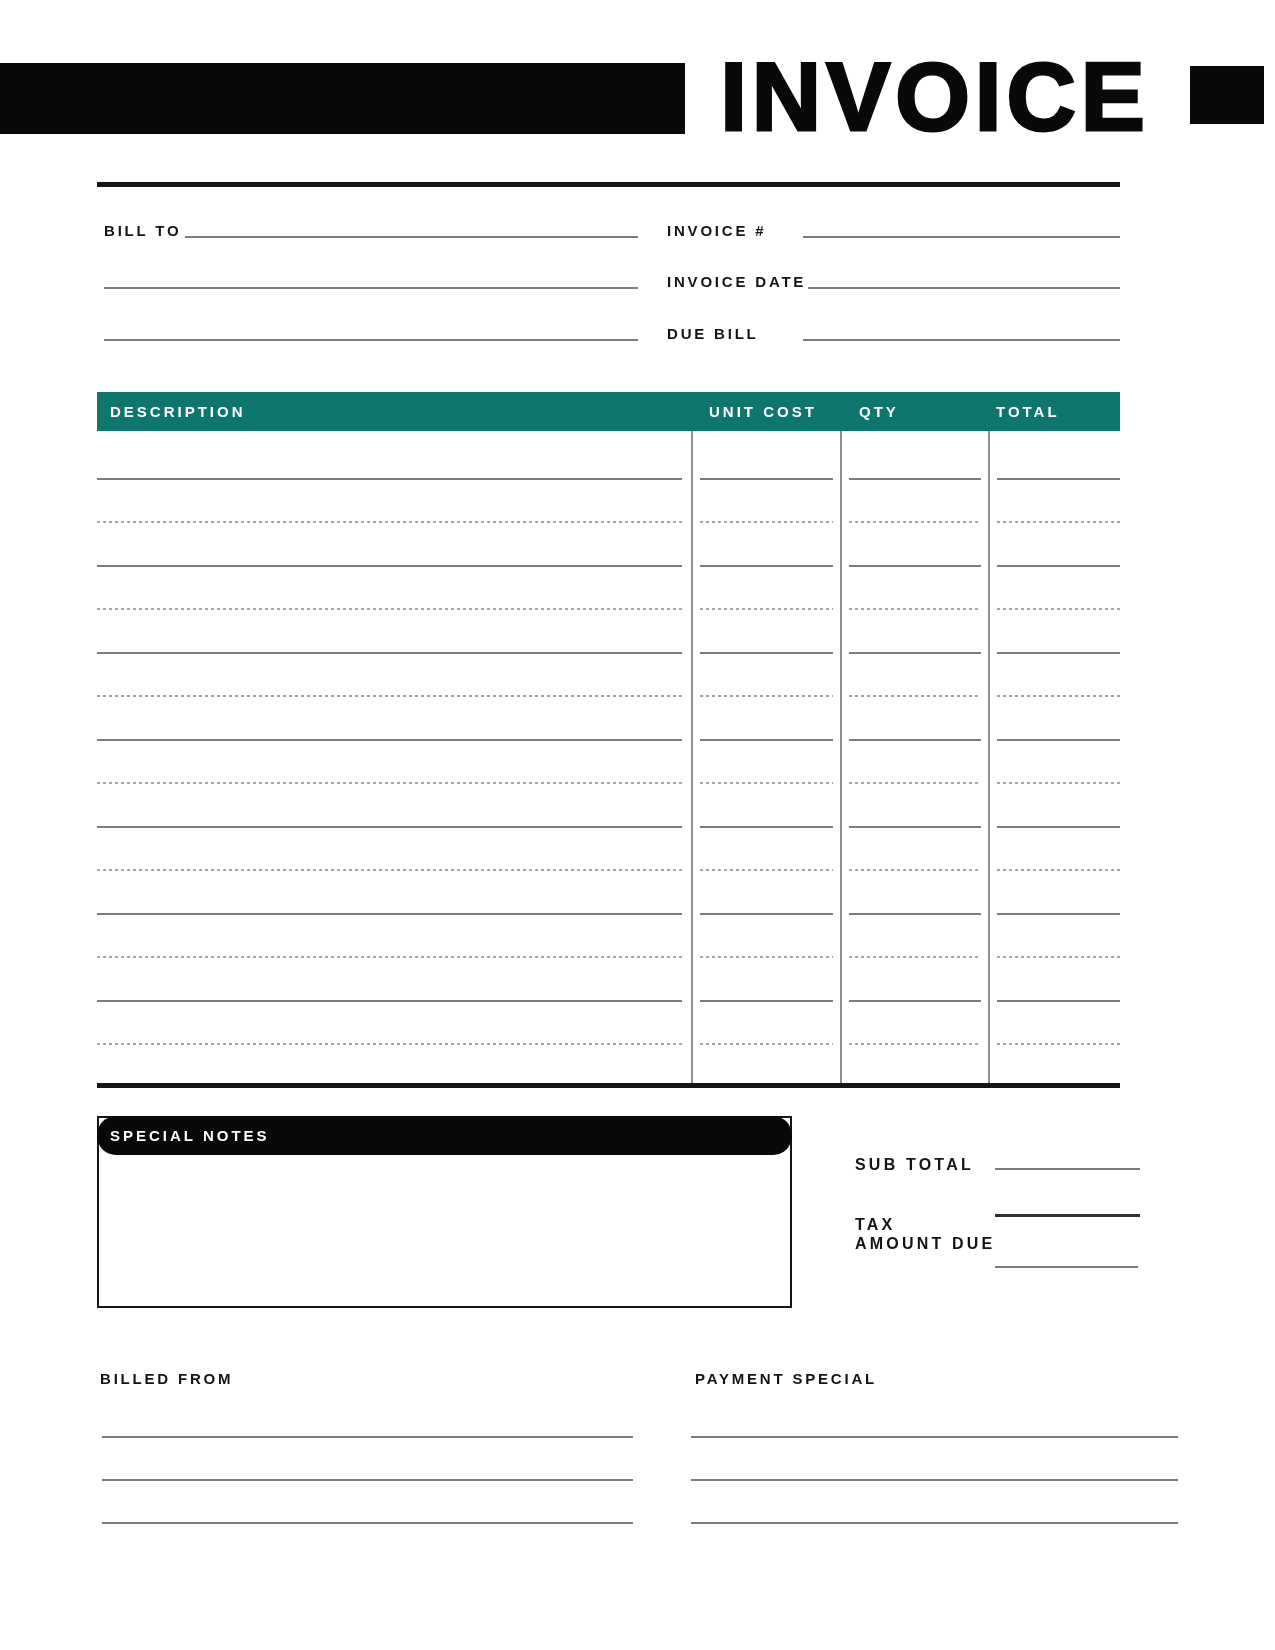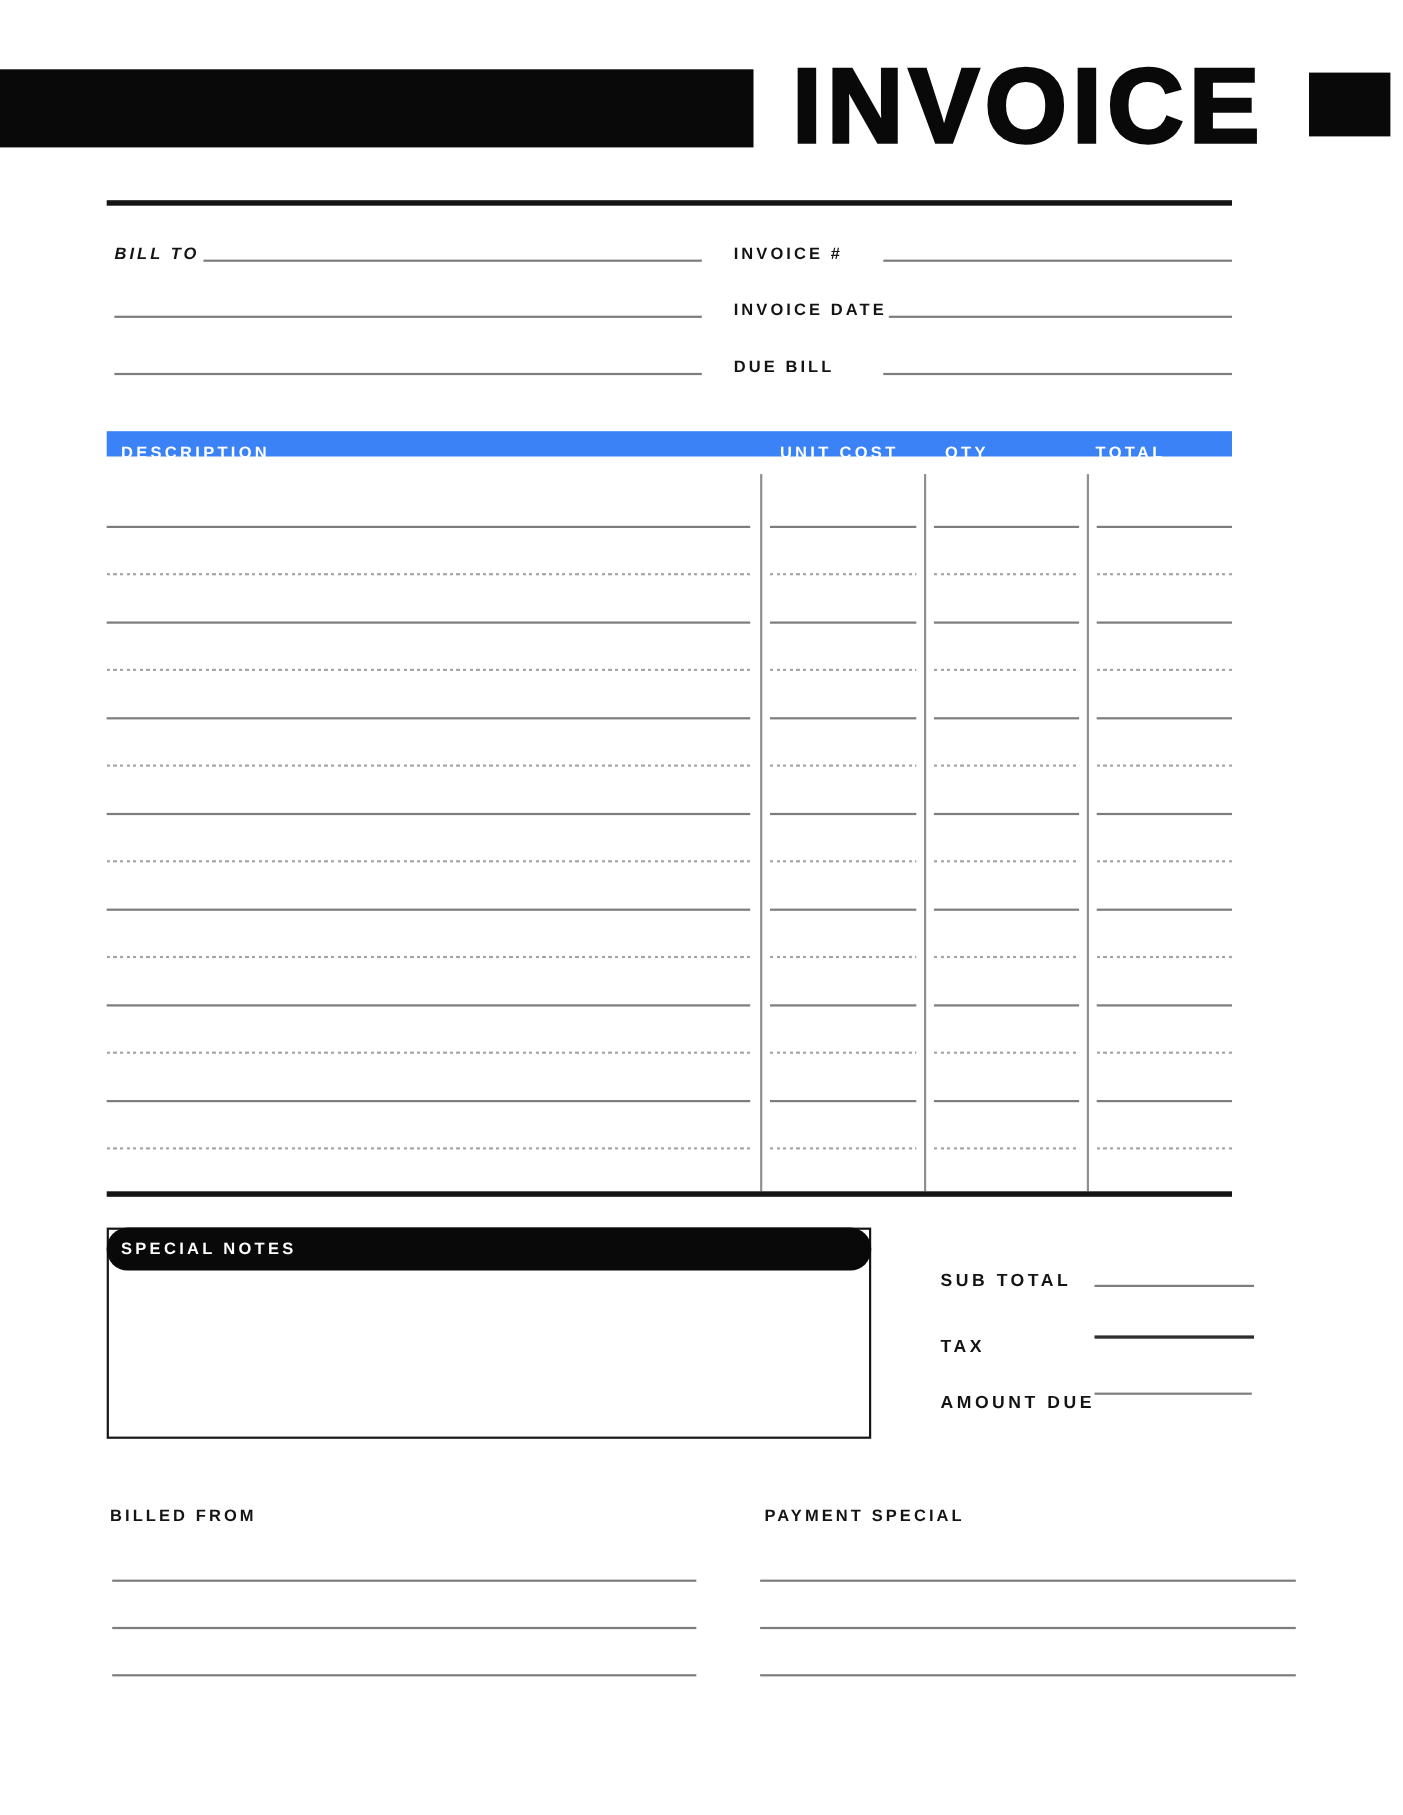--- a/index.html
+++ b/index.html
@@ -26,21 +26,21 @@
   }
   .vdiv{position:absolute;width:2px;background:#8f8f8f;}
   
   .title{
     position:absolute;left:685px;top:46px;width:500px;height:102px;
     display:flex;align-items:center;justify-content:center;
     font-size:96px;font-weight:bold;letter-spacing:5px;line-height:96px;
     color:#090909;-webkit-text-stroke:3px #090909;white-space:nowrap;
   }
   
-  .thead{position:absolute;left:97px;top:392px;width:1023px;height:23px;background:#3b82f6;}
+  .thead{position:absolute;left:97px;top:392px;width:1023px;height:39px;background:#0f766e;}
   .thead span{position:absolute;top:0;line-height:39px;font-size:15px;font-weight:bold;
     letter-spacing:3px;color:#ffffff;white-space:nowrap;}
   
   .notes-box{position:absolute;left:97px;top:1116px;width:695px;height:192px;
     border:2px solid #161616;box-sizing:border-box;background:#fff;}
   .notes-head{position:absolute;left:-2px;top:-2px;width:695px;height:39px;background:#090909;border-radius:19px;}
   .notes-head span{position:absolute;left:13px;top:0;line-height:39px;font-size:15px;
     font-weight:bold;letter-spacing:3px;color:#ffffff;white-space:nowrap;}
   .notes-area{position:absolute;left:4px;top:41px;width:683px;height:143px;
     font-size:15px;color:#141414;}
@@ -54,21 +54,21 @@
 <body>
 
 <div class="page">
 
   <div class="abs bar" style="left:0;top:63px;width:685px;height:71px;"></div>
   <div class="title">INVOICE</div>
   <div class="abs bar" style="left:1190px;top:66px;width:74px;height:58px;"></div>
 
   <div class="abs" style="left:97px;top:182px;width:1023px;height:5px;background:#151515;"></div>
 
-  <div class="lbl" style="left:104px;top:223px;font-style:italic;">BILL TO</div>
+  <div class="lbl" style="left:104px;top:223px;">BILL TO</div>
   <div class="fline" style="left:185px;top:236px;width:453px;"></div>
   <div class="lbl" style="left:667px;top:223px;">INVOICE #</div>
   <div class="fline" style="left:803px;top:236px;width:317px;"></div>
 
   <div class="fline" style="left:104px;top:287px;width:534px;"></div>
   <div class="lbl" style="left:667px;top:274px;">INVOICE DATE</div>
   <div class="fline" style="left:808px;top:287px;width:312px;"></div>
 
   <div class="fline" style="left:104px;top:339px;width:534px;"></div>
   <div class="lbl" style="left:667px;top:326px;">DUE BILL</div>
@@ -152,21 +152,21 @@
     </div>
     <div class="notes-area"></div>
   </div>
 
   <div class="lbl lbl-lg" style="left:855px;top:1157px;">SUB TOTAL</div>
   <div class="fline" style="left:995px;top:1168px;width:145px;"></div>
 
   <div class="lbl lbl-lg" style="left:855px;top:1206px;margin-top:11px;">TAX</div>
   <div class="fline-dark" style="left:995px;top:1214px;width:145px;"></div>
 
-  <div class="lbl lbl-lg" style="left:855px;top:1268px;text-align:center;">AMOUNT DUE</div>
+  <div class="lbl lbl-lg" style="left:855px;top:1236px;text-align:center;">AMOUNT DUE</div>
   <div class="fline" style="left:995px;top:1266px;width:143px;"></div>
 
   <div class="lbl" style="left:100px;top:1371px;">BILLED FROM</div>
   <div class="fline" style="left:102px;top:1436px;width:531px;"></div>
   <div class="fline" style="left:102px;top:1479px;width:531px;"></div>
   <div class="fline" style="left:102px;top:1522px;width:531px;"></div>
 
   <div class="lbl" style="left:695px;top:1371px;">PAYMENT SPECIAL</div>
   <div class="fline" style="left:691px;top:1436px;width:487px;"></div>
   <div class="fline" style="left:691px;top:1479px;width:487px;"></div>

